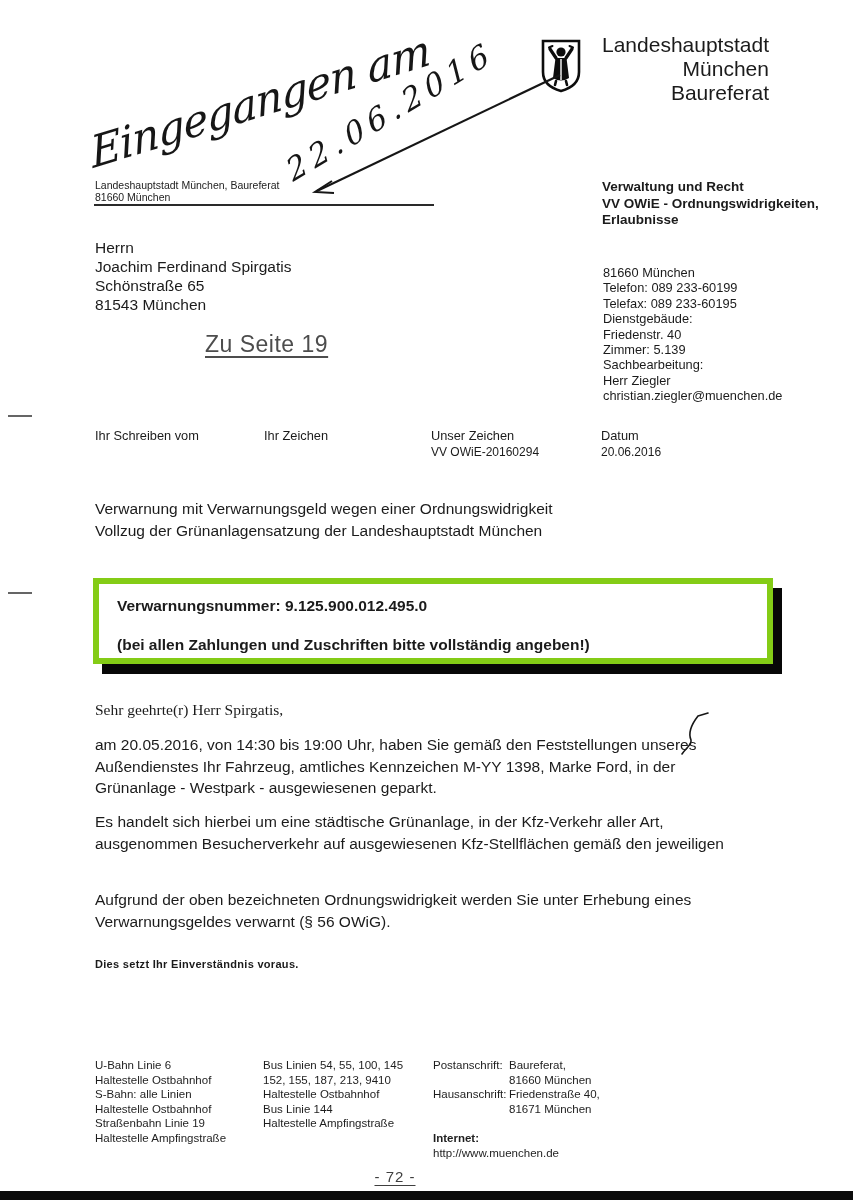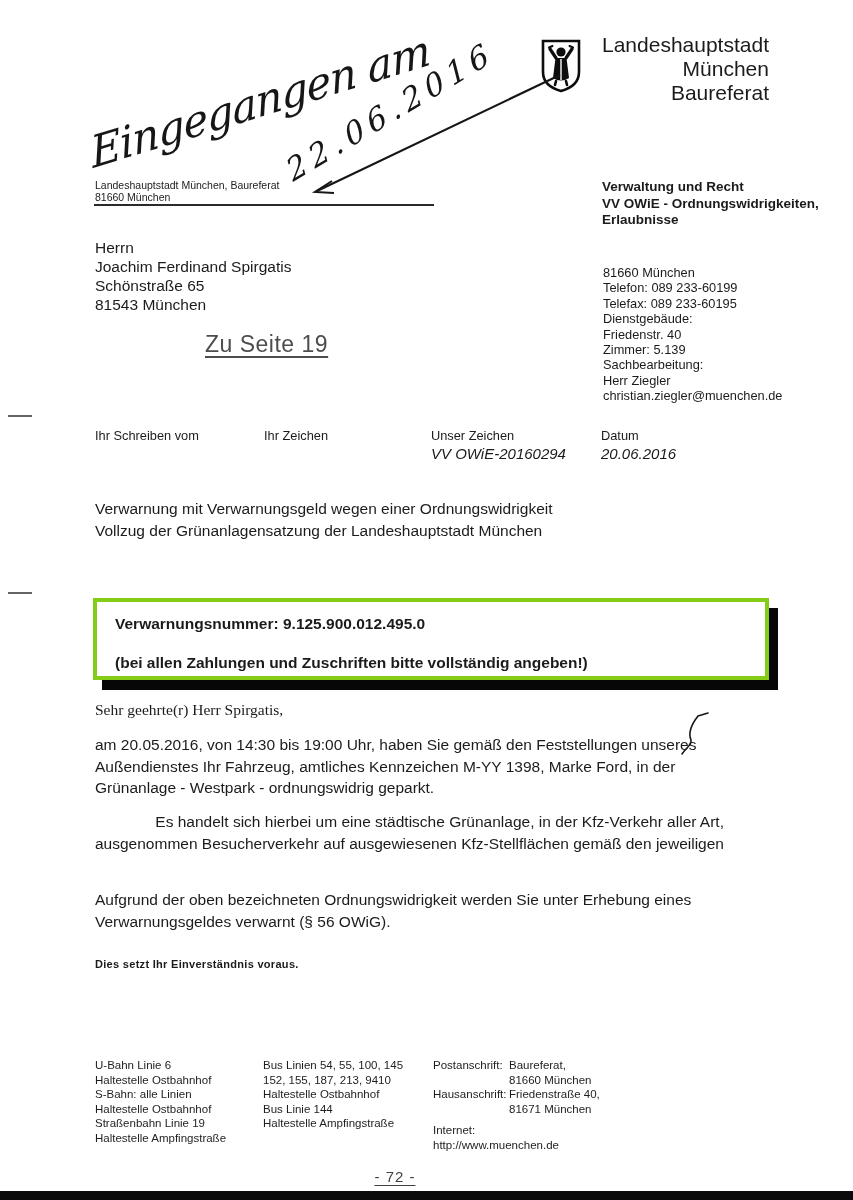--- a/index.html
+++ b/index.html
@@ -30,29 +30,29 @@
   .page-ref{
     font-size:23px;color:#4d4d4d;
     text-decoration:underline;
     text-underline-offset:4px;
     letter-spacing:0.5px;
   }
 
   .contact{font-size:12.8px;line-height:15.4px;}
 
   .ref-label{font-size:12.8px;}
-  .ref-value{font-size:15px;font-style:italic;}
+  .ref-value{font-size:12px;}
 
   .subject{font-size:15.5px;line-height:22px;}
 
   .warning-box{
-    border:4px solid #84cc16;
+    border:6px solid #84cc16;
     background:#fff;
     box-shadow:9px 10px 0 0 #070707;
-    font-weight:bold;font-size:15.5px;margin-top:20px;
+    font-weight:bold;font-size:15.5px;
   }
   .warning-box .bx1{margin:13px 0 0 18px;}
   .warning-box .bx2{margin:21px 0 0 18px;}
 
   .body-text{font-size:15.5px;line-height:21.5px;}
   .emphasis{font-size:11px;font-weight:bold;letter-spacing:0.3px;}
 
   .footer{font-size:11.5px;line-height:14.6px;color:#1e1e1e;}
 
   .page-number{
@@ -149,28 +149,28 @@
   <div class="abs warning-box" style="left:93px;top:578px;width:668px;height:74px;">
     <div class="bx1 line">Verwarnungsnummer: 9.125.900.012.495.0</div>
     <div class="bx2 line">(bei allen Zahlungen und Zuschriften bitte vollständig angeben!)</div>
   </div>
 
   <div class="abs body-text line" style="left:95px;top:699px;font-family:Liberation Serif, serif;">Sehr geehrte(r) Herr Spirgatis,</div>
 
   <div class="abs body-text" style="left:95px;top:734px;">
     <div class="line">am 20.05.2016, von 14:30 bis 19:00 Uhr, haben Sie gemäß den Feststellungen unseres</div>
     <div class="line">Außendienstes Ihr Fahrzeug, amtliches Kennzeichen M-YY 1398, Marke Ford, in der</div>
-    <div class="line">Grünanlage - Westpark - ordnungswidrig geparkt.</div>
+    <div class="line">Grünanlage - Westpark - ausgewiesenen geparkt.</div>
   </div>
 
   <svg class="abs" style="left:676px;top:712px;" width="36" height="44" viewBox="0 0 36 44">
     <path d="M22 4 L32 1 M22 4 C15 13 12 21 15 28 C16 33 10 36 6 42" stroke="#161616" stroke-width="1.6" fill="none" stroke-linecap="round"></path>
   </svg>
 
-  <div class="abs body-text" style="left:95px;top:811px;text-align:right;">
+  <div class="abs body-text" style="left:95px;top:811px;">
     <div class="line">Es handelt sich hierbei um eine städtische Grünanlage, in der Kfz-Verkehr aller Art,</div>
     <div class="line">ausgenommen Besucherverkehr auf ausgewiesenen Kfz-Stellflächen gemäß den jeweiligen</div>
   </div>
 
   <div class="abs body-text" style="left:95px;top:889px;">
     <div class="line">Aufgrund der oben bezeichneten Ordnungswidrigkeit werden Sie unter Erhebung eines</div>
     <div class="line">Verwarnungsgeldes verwarnt (§ 56 OWiG).</div>
   </div>
 
   <div class="abs emphasis line" style="left:95px;top:958px;">Dies setzt Ihr Einverständnis voraus.</div>
@@ -200,21 +200,21 @@
     <div style="position:relative;">
       <span class="line abs" style="left:76px;top:0;">81660 München</span>&nbsp;
     </div>
     <div style="position:relative;">
       <span class="line">Hausanschrift:</span>
       <span class="line abs" style="left:76px;top:0;">Friedenstraße 40,</span>
     </div>
     <div style="position:relative;">
       <span class="line abs" style="left:76px;top:0;">81671 München</span>&nbsp;
     </div>
-    <div class="line" style="margin-top:7px;">Internet:</div>
+    <div class="line" style="margin-top:15px;font-weight:bold;">Internet:</div>
     <div class="line">http://www.muenchen.de</div>
   </div>
 
   <div class="abs page-number" style="left:0;top:1168px;width:790px;">- 72 -</div>
 
   <div class="abs scan-bar" style="left:0;top:1191px;width:853px;height:9px;"></div>
 
 </div>
 
 </body></html>

